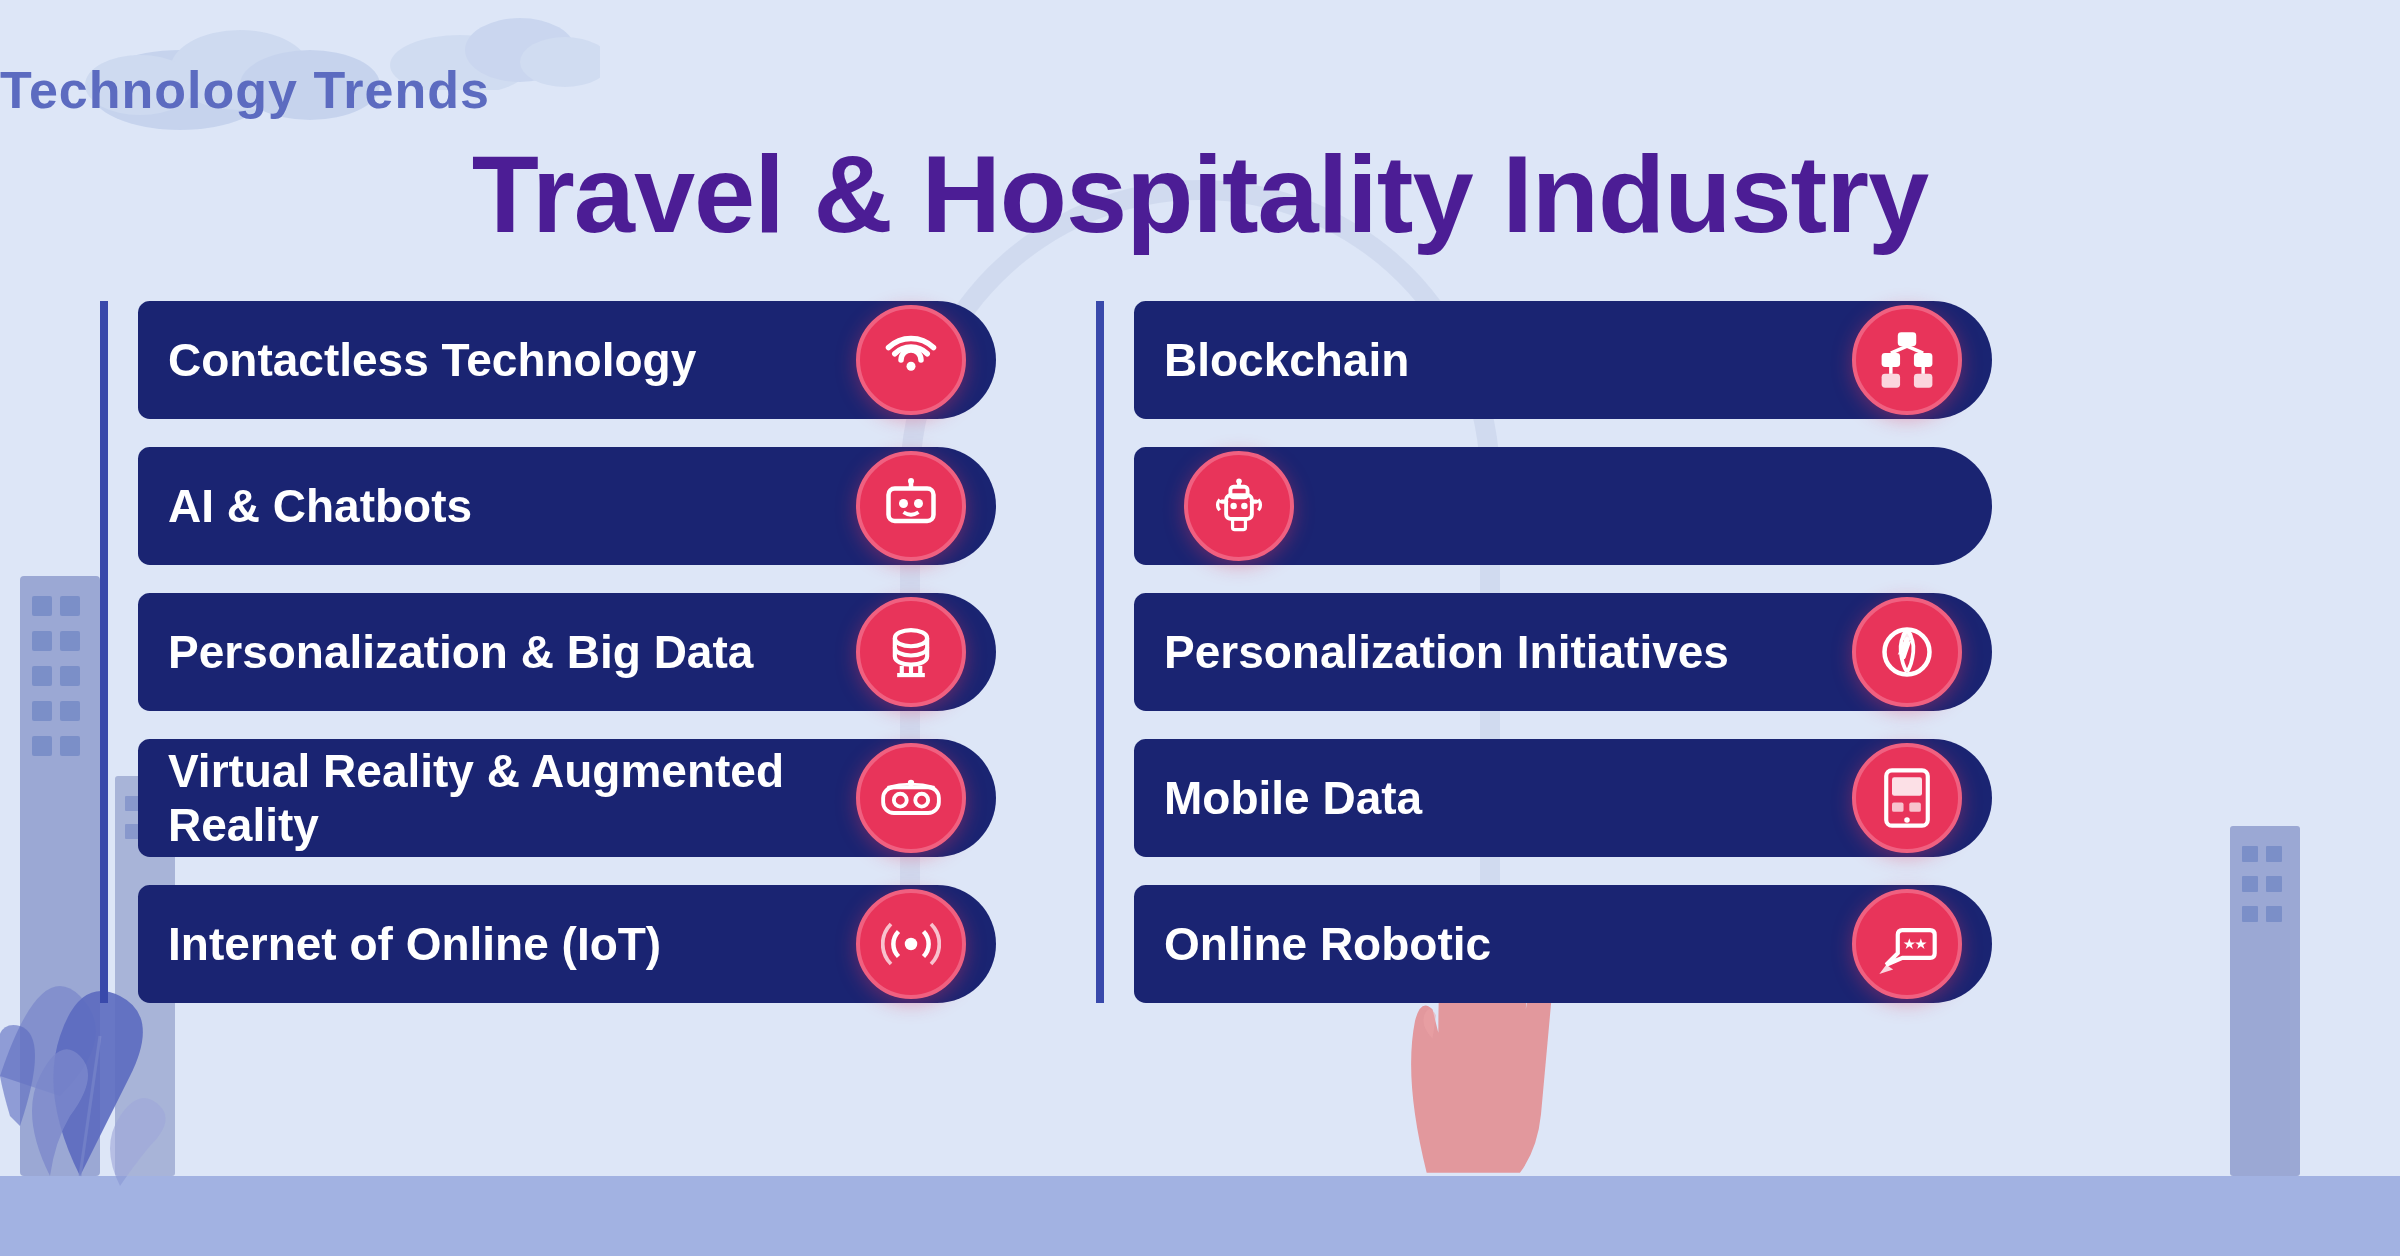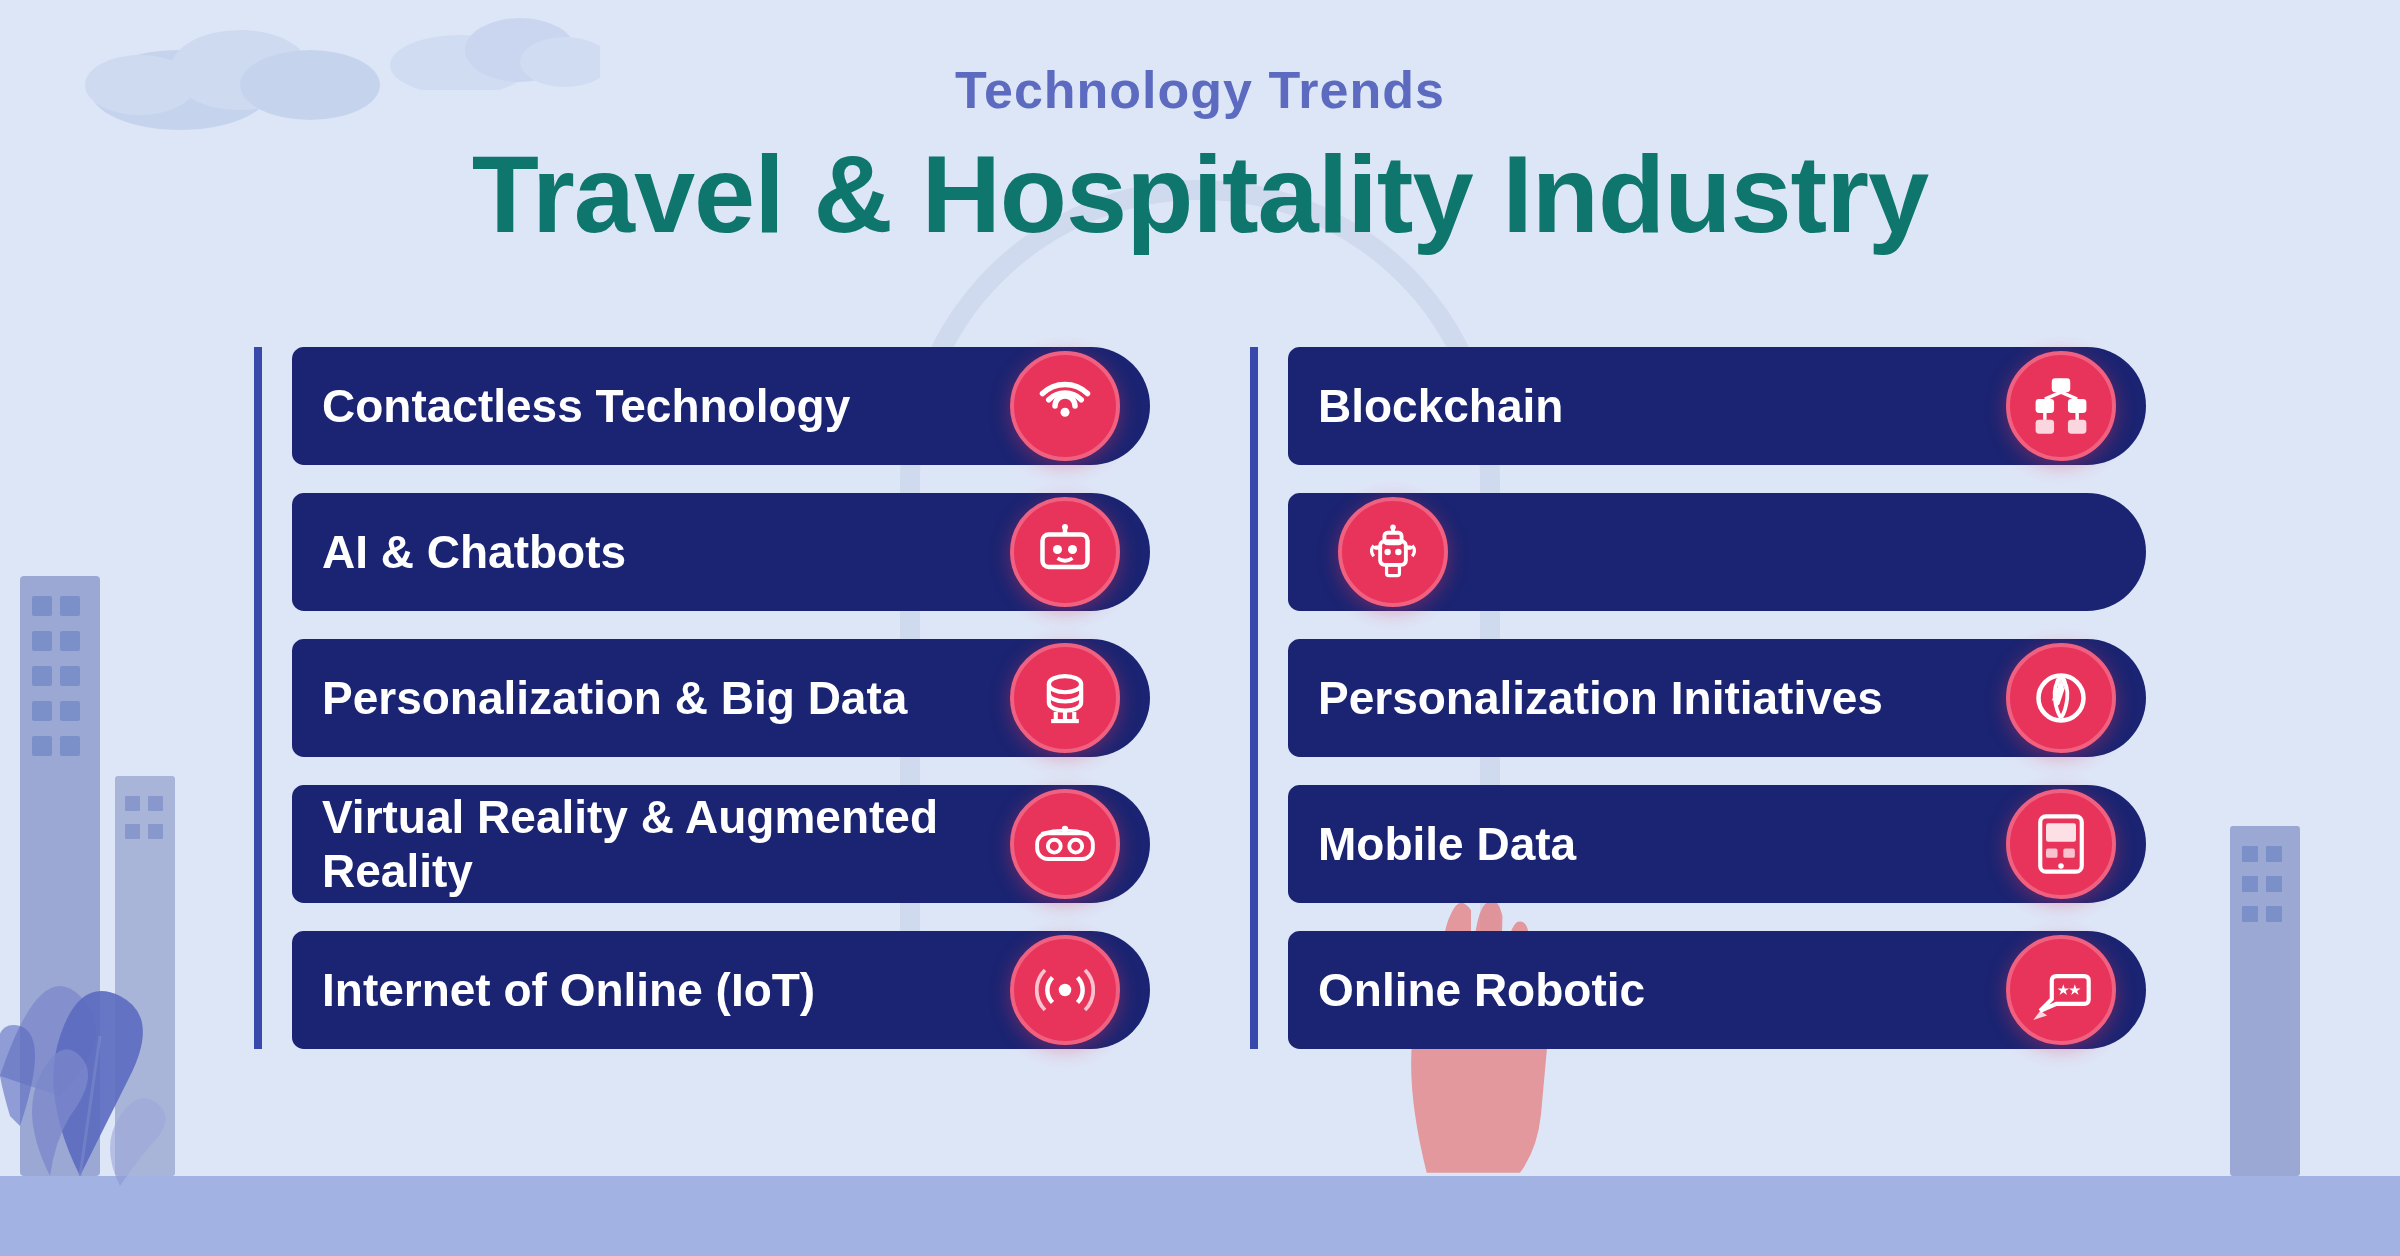--- a/index.html
+++ b/index.html
@@ -60,38 +60,37 @@
       background: #7b8fd4;
       opacity: 0.6;
     }
 
     
     .content {
       position: relative;
       z-index: 10;
       display: flex;
       flex-direction: column;
-      align-items: center;
       padding-top: 60px;
     }
 
     .subtitle {
       font-size: 52px;
       font-weight: 700;
       color: #5c6bc0;
       letter-spacing: 1px;
       margin-bottom: 10px;
     }
 
     .main-title {
       font-size: 110px;
       font-weight: 900;
-      color: #0f766e;
+      color: #4c1d95;
       letter-spacing: -1px;
-      margin-bottom: 90px;
+      margin-bottom: 44px;
       text-align: center;
     }
 
     
     .columns {
       display: flex;
       gap: 100px;
       padding: 0 100px;
       width: 2092px;
     }

